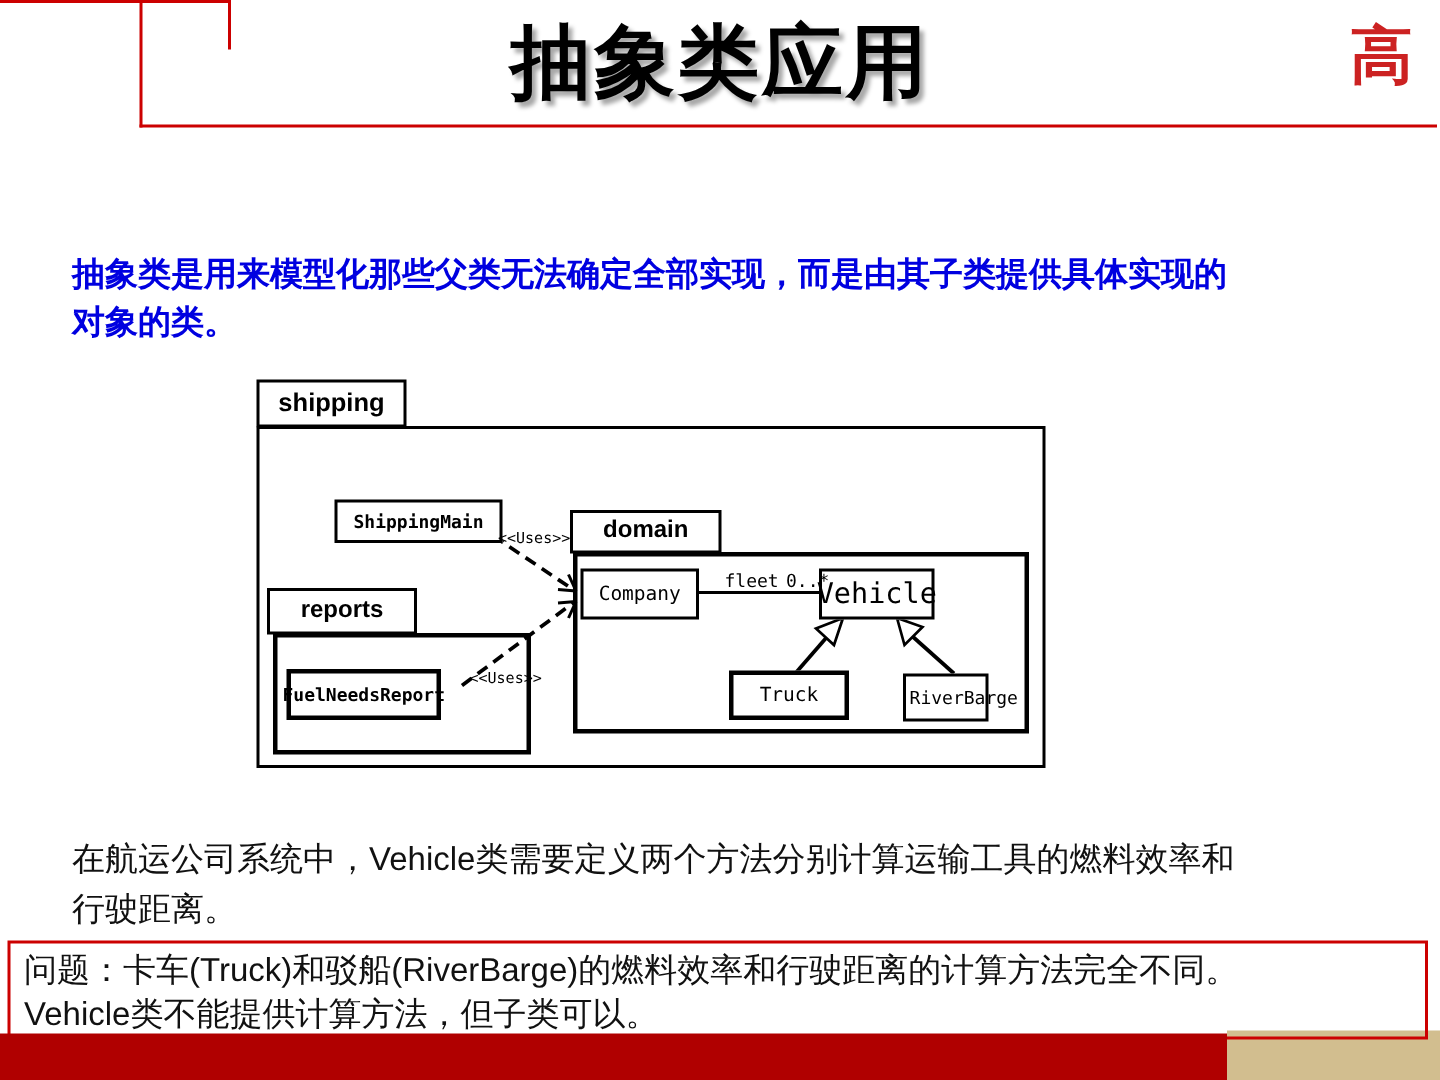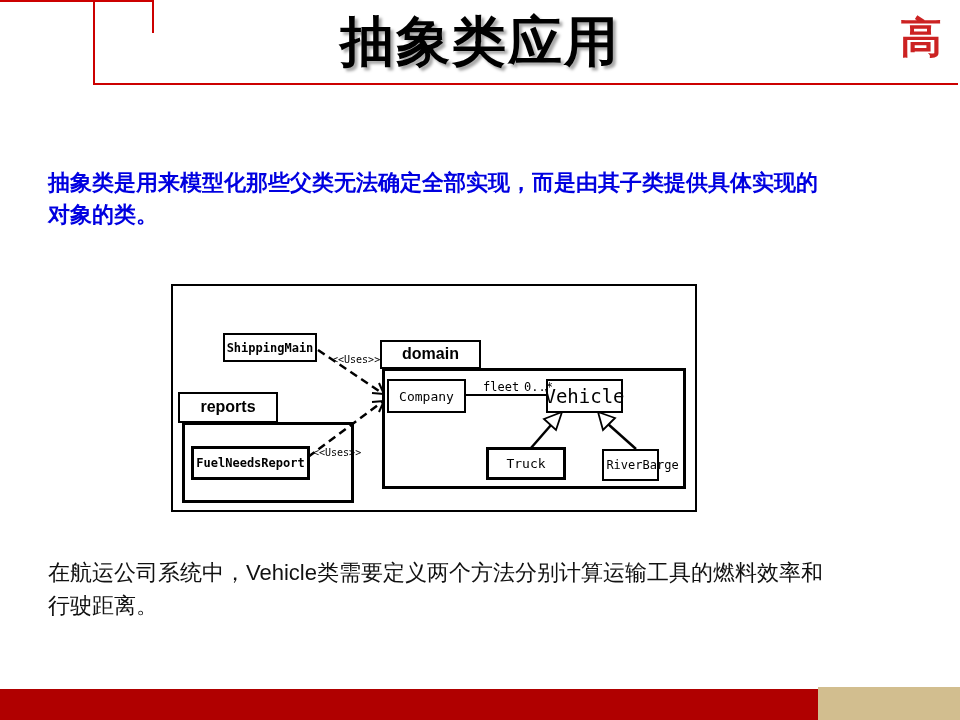--- a/index.html
+++ b/index.html
@@ -41,22 +41,22 @@
   .cls-box {
     z-index:3; display:flex; align-items:center; justify-content:center;
     font-family:"DejaVu Sans Mono", monospace; color:#000;
   }
   #shipping-tab { left:171px; top:253px; width:100px; height:32px; line-height:27px; font-size:17px; }
   #shipping-body { left:171px; top:284px; width:526px; height:228px; }
   #reports-tab { left:178px; top:392px; width:100px; height:31px; line-height:26px;text-align:center; }
   #reports-body { left:182px; top:422px; width:172px; height:81px; border-width:3px; }
   #domain-tab { left:380px; top:340px; width:101px; height:29px; line-height:24px; }
   #domain-body { left:382px; top:368px; width:304px; height:121px; border-width:3px; }
-  #box-shippingmain { left:223px; top:333px; width:94px; height:29px; font-size:12px; font-weight:bold; }
-  #box-fuelneeds { left:191px; top:446px; width:119px; height:34px; font-size:12px; font-weight:bold; border-width:3px; }
+  #box-shippingmain { left:223px; top:333px; width:112px; height:29px; font-size:12px; font-weight:bold; }
+  #box-fuelneeds { left:191px; top:446px; width:103px; height:34px; font-size:12px; font-weight:bold; border-width:3px; }
   #box-company { left:387px; top:379px; width:79px; height:34px; font-size:13px; }
   #box-vehicle { left:546px; top:379px; width:77px; height:34px; font-size:19px; }
   #box-truck { left:486px; top:447px; width:80px; height:33px; font-size:13px; border-width:3px; }
   #box-riverbarge { left:602px; top:449px; width:57px; height:32px; font-size:12px;padding-left:24px; }
   .uml-label { position:absolute; z-index:3; font-family:"DejaVu Sans Mono", monospace; color:#000; }
   #lbl-fleet { left:483px; top:380px; font-size:12px; }
   #lbl-mult  { left:524px; top:380px; font-size:12px; }
   #lbl-uses1 { left:332px; top:354px; font-size:10px; }
   #lbl-uses2 { left:313px; top:447px; font-size:10px; }
   .connectors { position:absolute; left:0; top:0; z-index:2; pointer-events:none; }
@@ -88,20 +88,21 @@
 
   <div class="logo">
     <div class="seal">高</div>
   </div>
 
   <div class="intro">
     <div>抽象类是用来模型化那些父类无法确定全部实现，而是由其子类提供具体实现的</div>
     <div>对象的类。</div>
   </div>
 
+  <div class="pkg-tab" id="shipping-tab">shipping</div>
   <div class="pkg-body" id="shipping-body"></div>
   <div class="pkg-tab" id="reports-tab">reports</div>
   <div class="pkg-body" id="reports-body"></div>
   <div class="pkg-tab" id="domain-tab">domain</div>
   <div class="pkg-body" id="domain-body"></div>
 
   <svg class="connectors" width="960" height="720" viewBox="0 0 960 720">
 
     <line x1="466" y1="395" x2="546" y2="395" stroke="#000" stroke-width="2"></line>
 
@@ -140,16 +141,20 @@
   <div class="uml-label" id="lbl-fleet">fleet</div>
   <div class="uml-label" id="lbl-mult">0..*</div>
 
   <div class="body-text">
     <div>在航运公司系统中，Vehicle类需要定义两个方法分别计算运输工具的燃料效率和</div>
     <div>行驶距离。</div>
   </div>
 
   <div class="tan-block"></div>
 
+  <div class="problem-box">
+    <div>问题：卡车(Truck)和驳船(RiverBarge)的燃料效率和行驶距离的计算方法完全不同。</div>
+    <div>Vehicle类不能提供计算方法，但子类可以。</div>
+  </div>
 
   <div class="red-bar"></div>
 
 </div>
 
 </body></html>

